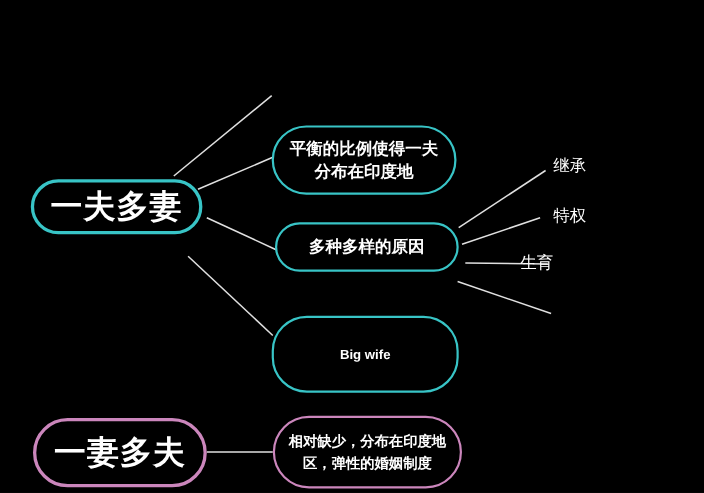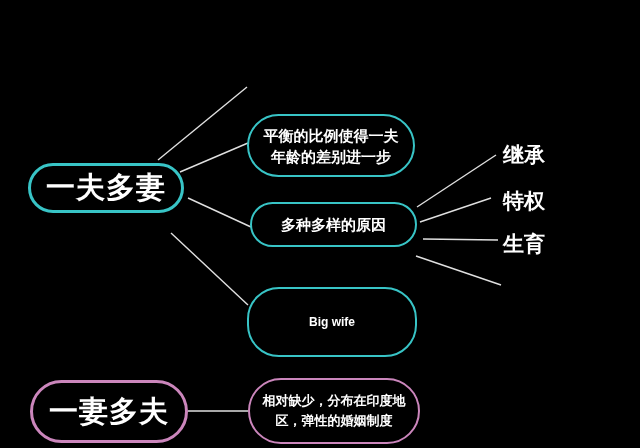--- a/index.html
+++ b/index.html
@@ -36,26 +36,26 @@
   .root-polygyny{left:28px;top:163px;width:156px;height:50px;border-radius:36px;}
   .root-polyandry{left:30px;top:380px;width:158px;height:63px;border-radius:32px;}
   .branch{font-size:15px;line-height:21px;border-width:2.5px;}
   .branch-1{left:245px;top:31px;width:170px;height:67px;border-radius:34px;}
   .branch-2{left:247px;top:114px;width:168px;height:63px;border-radius:32px;}
   .branch-3{left:250px;top:202px;width:167px;height:45px;border-radius:29px;}
   .branch-4{left:247px;top:287px;width:170px;height:70px;border-radius:32px;font-size:12px;}
   .branch-5{left:248px;top:378px;width:172px;height:66px;border-radius:33px;font-size:13px;line-height:20px;border-width:2.5px;}
   .reason{
     position:absolute;
-    font-size:21px;font-weight:700;
+    font-size:15px;font-weight:400;
     color:var(--text);white-space:nowrap;
   }
   .reason-1{left:503px;top:141px;}
   .reason-2{left:503px;top:187px;}
-  .reason-3{left:503px;top:230px;}
+  .reason-3{left:473px;top:230px;}
   .reason-4{left:507px;top:275px;}
   .line-span{display:block;}
 </style>
 </head>
 <body>
 
 <div class="canvas">
 
   <svg class="connector-layer" viewBox="0 0 640 448">
     <line x1="158" y1="160" x2="247" y2="87"></line>
@@ -69,21 +69,21 @@
     <line x1="188" y1="411" x2="248" y2="411"></line>
   </svg>
 
   <div class="node cyan root root-polygyny">
     <span class="line-span">一夫多妻</span>
   </div>
 
 
   <div class="node cyan branch branch-2">
     <span class="line-span">平衡的比例使得一夫</span>
-    <span class="line-span">年龄的差别进一步</span>
+    <span class="line-span">分布在印度地</span>
   </div>
 
   <div class="node cyan branch branch-3">
     <span class="line-span">多种多样的原因</span>
   </div>
 
   <div class="node cyan branch branch-4">
     <span class="line-span">Big wife</span>
   </div>
 

